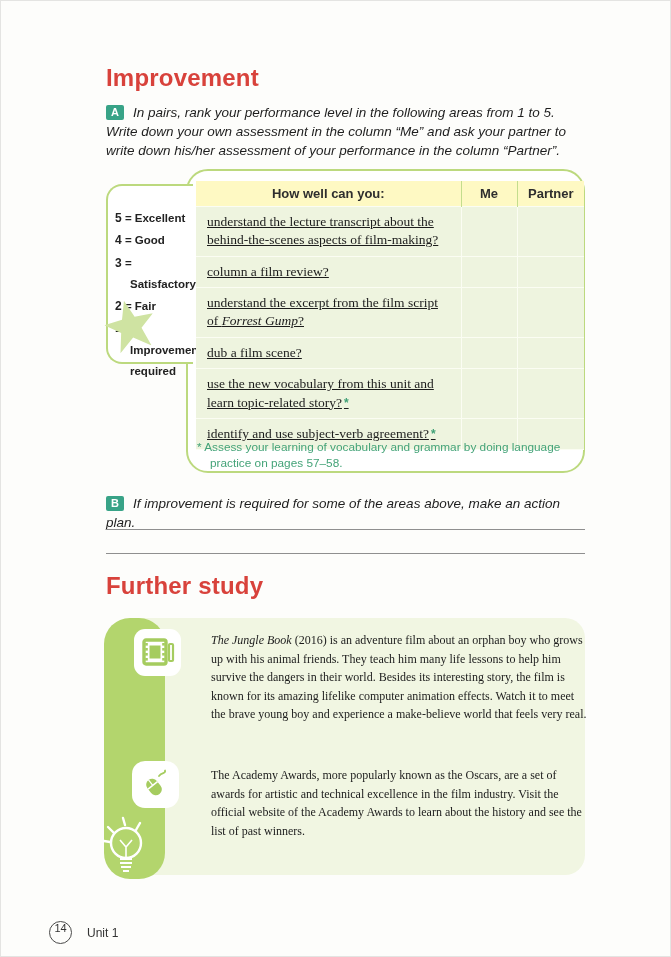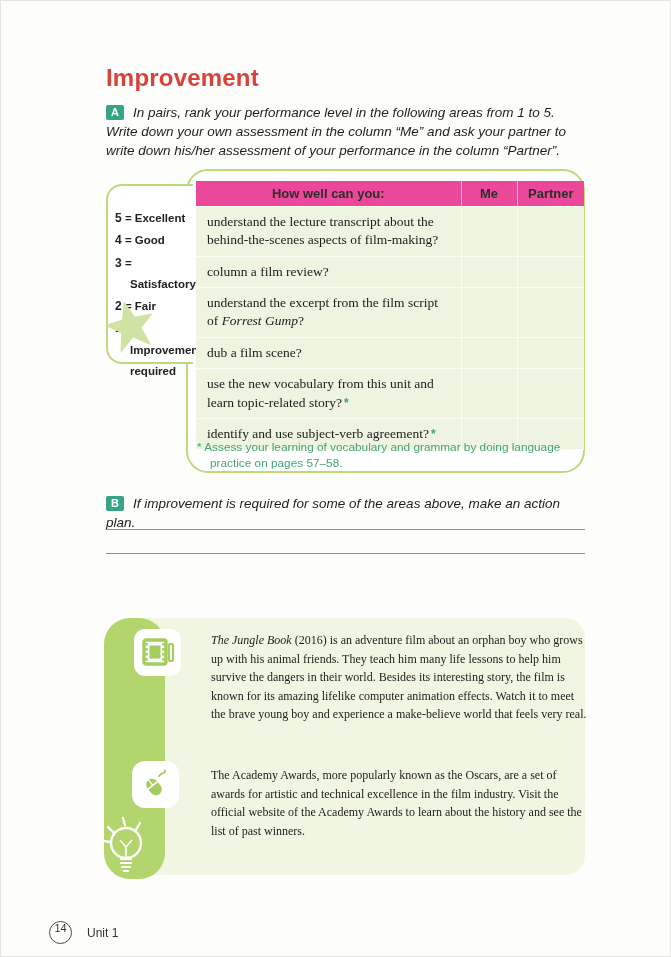--- a/index.html
+++ b/index.html
@@ -41,26 +41,26 @@
   .star-shape {
     position:absolute; left:104px; top:299px; width:50px; height:50px;
     background:#cfe3a2; transform:rotate(-14deg);
     clip-path:polygon(50% 0%, 63% 36%, 100% 38%, 71% 61%, 82% 100%, 50% 76%, 18% 100%, 29% 61%, 0% 38%, 37% 36%);
   }
   table.assess {
     position:absolute; left:195px; top:180px; width:388px;
     border-collapse:collapse; table-layout:fixed;
   }
   table.assess th {
-    background:#ec4899; color:#2e2e2e; font-size:13px; font-weight:bold;
+    background:#fef9c3; color:#2e2e2e; font-size:13px; font-weight:bold;
     padding:5px 4px; border-right:1.5px solid #c3dd8d;
   }
   table.assess th:last-child { border-right:none; }
   table.assess td {
-    background:#eef4df; border:1.5px solid #fbfdf3; vertical-align:middle;
+    background:#eef4df; border:1.5px solid #fbfdf3; vertical-align:middle;text-decoration:underline;
   }
   table.assess td.q {
     font-family:"Liberation Serif", serif; font-size:13.5px; line-height:1.36;
     color:#1c1c1c; padding:6px 8px 6px 11px; border-left:none;
   }
   table.assess td:last-child { border-right:none; }
   td.q .it { font-style:italic; }
   td.q .ast { color:#3fa076; font-weight:bold; margin-left:2px; font-family:"Liberation Sans",sans-serif; font-size:12px;}
   .footnote {
     position:absolute; left:196px; top:438px; width:382px; font-size:11.8px;
@@ -166,20 +166,21 @@
   </table>
 
   <p class="footnote">* Assess your learning of vocabulary and grammar by doing language practice on pages 57–58.</p>
 
   <p class="instruction" style="top:474px;margin-top:19px;">
     <span class="badge">B</span><span>If improvement is required for some of the areas above, make an action plan.</span>
   </p>
   <div class="write-line" style="top:528px;"></div>
   <div class="write-line" style="top:552px;"></div>
 
+  <h1 class="heading" style="top:571px;">Further study</h1>
 
   <div class="further-bg"></div>
   <div class="green-bar"></div>
 
   <div class="icon-tile" style="left:133px; top:628px;">
     <svg width="34" height="34" viewBox="0 0 34 34">
       <rect x="3" y="4" width="22" height="24" rx="2" fill="none" stroke="#a5cc5f" stroke-width="3.4"></rect>
       <rect x="8.5" y="9.5" width="11" height="13" fill="#a5cc5f"></rect>
       <rect x="4.2" y="7" width="2.6" height="2.6" fill="#a5cc5f"></rect>
       <rect x="4.2" y="12" width="2.6" height="2.6" fill="#a5cc5f"></rect>

